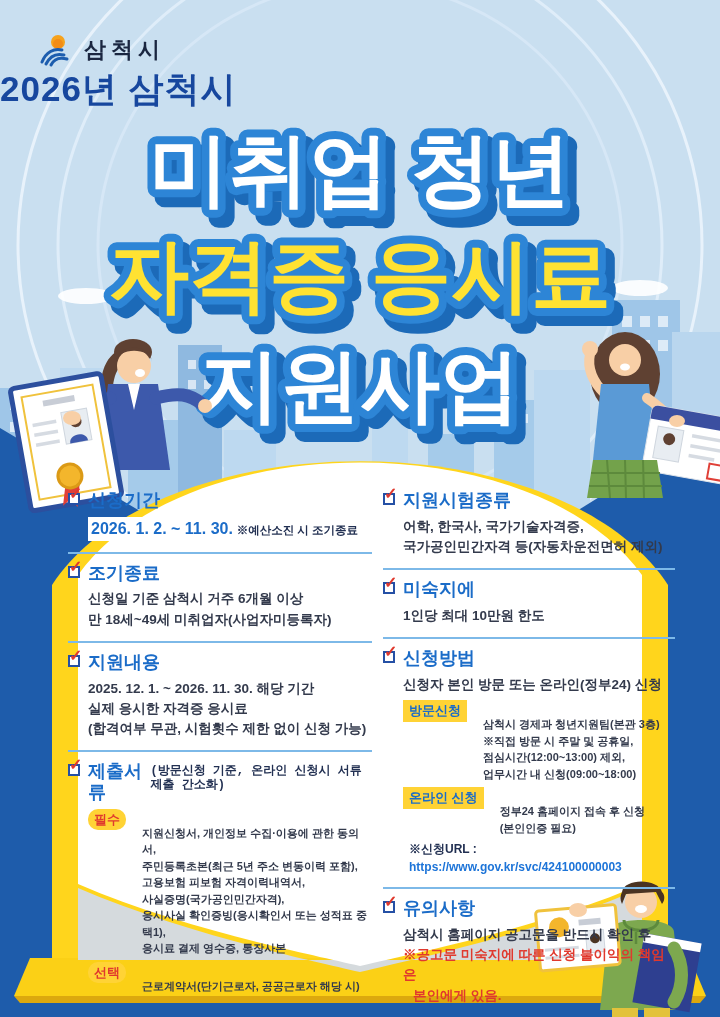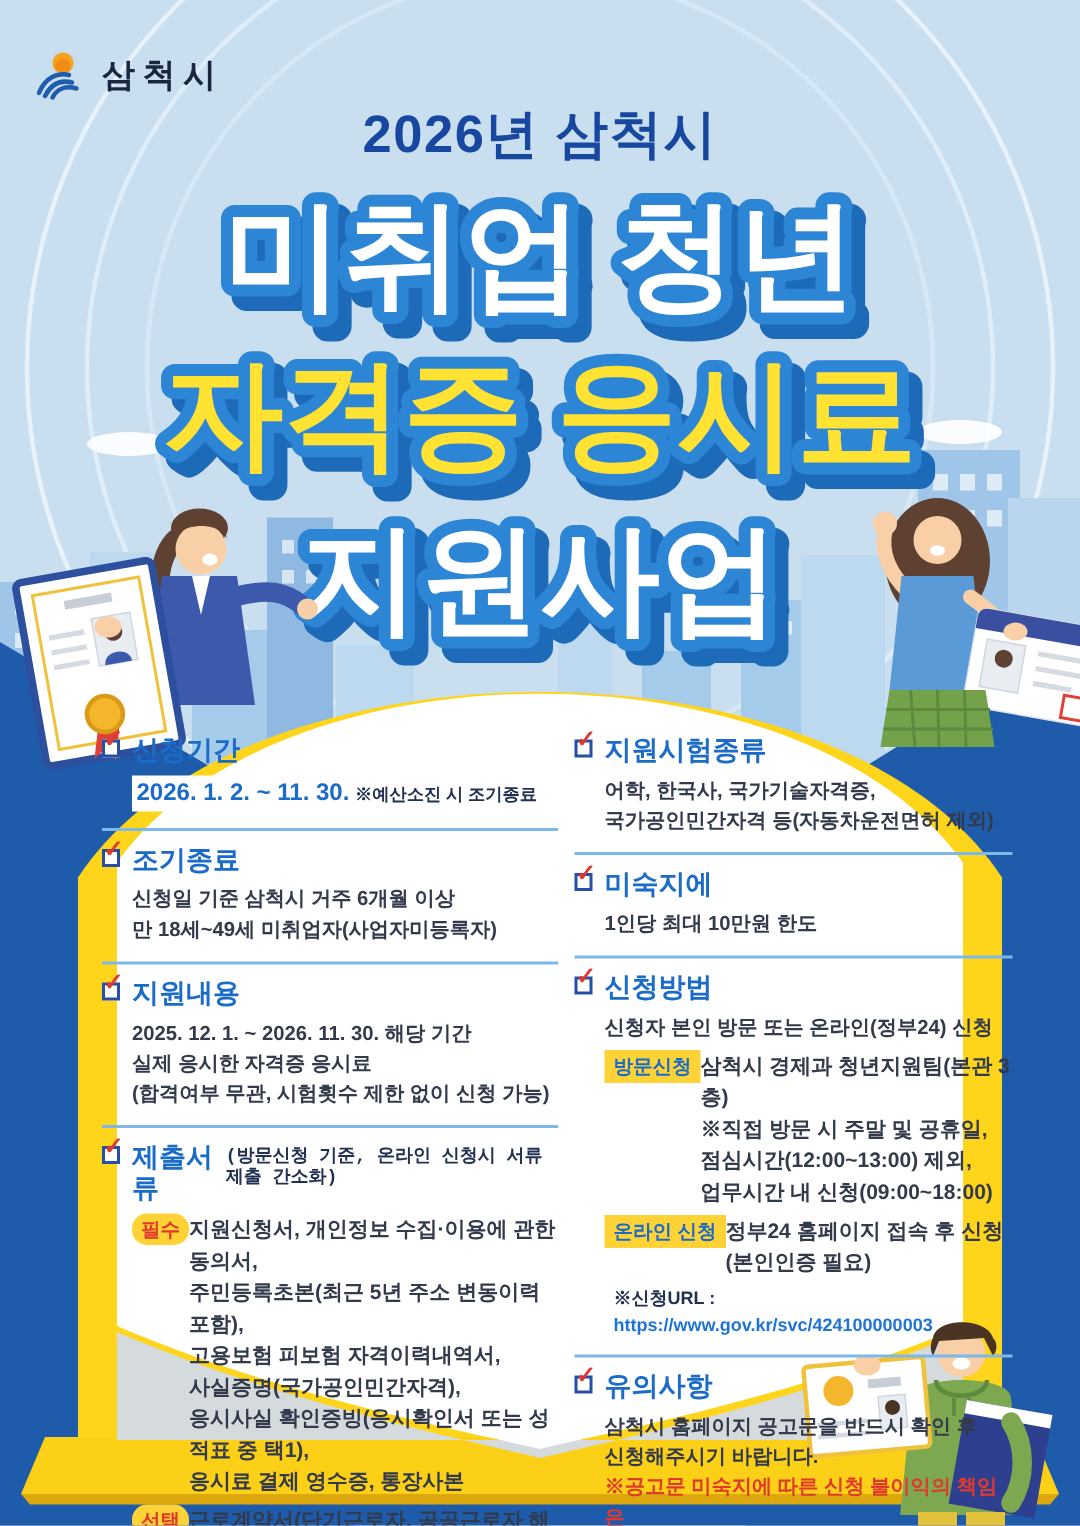--- a/index.html
+++ b/index.html
@@ -2,25 +2,25 @@
 <html><head>
 <meta charset="utf-8">
 <style>
   * { margin:0; padding:0; box-sizing:border-box; }
   body { background:#666; font-family:"Liberation Sans", sans-serif; }
   .poster { position:relative; width:720px; height:1017px; overflow:hidden;
             background:#c9dff0; font-family:"Liberation Sans", sans-serif; }
   .deco { position:absolute; left:0; top:0; z-index:0; }
 
   
-  .logo { position:absolute; left:20px; top:30px; display:flex; align-items:center; gap:8px; z-index:4; }
+  .logo { position:absolute; left:36px; top:30px; display:flex; align-items:center; gap:8px; z-index:4; }
   .logo-text { font-size:22px; font-weight:800; color:#1a2640; letter-spacing:5px; }
 
   
-  .year-title { position:absolute; top:66px; left:0; width:100%; text-align:center;
+  .year-title { position:absolute; top:66px; left:0; width:100%; text-align:left;
                 font-size:35px; font-weight:900; color:#17479e; letter-spacing:1px; z-index:4; }
 
   
   .big-title-text { font-family:"Liberation Sans", sans-serif; font-weight:900; font-size:80px; }
 
   
   .col { position:absolute; z-index:3; }
   .col-left  { left:68px;  top:481px; width:304px; }
   .col-right { left:383px; top:481px; width:292px; }
 
@@ -29,26 +29,26 @@
   .sec-h { display:flex; align-items:flex-start; gap:8px; color:#1b6cc8;
            font-size:18px; font-weight:800; line-height:1.15; }
   .cb { position:relative; flex:0 0 12px; width:12px; height:12px; margin-top:3px;
         border:2.5px solid #2550a5; background:#fff; }
   .cb-mark { position:absolute; left:-1px; top:-10px; color:#e0392e; font-size:16px; font-weight:900; }
   .sec-note { font-size:12px; font-weight:700; color:#223052; margin-left:0; margin-top:4px;font-family:Liberation Mono, monospace; }
   .sec-b { margin:6px 0 0 20px; font-size:13.5px; font-weight:600; color:#333a4c; line-height:1.5; }
   .hl { background:#ffffff; padding:0 3px; display:inline-block; }
   .date-strong { color:#1b6cc8; font-weight:800; font-size:16px; }
   .small-note { font-size:11.5px; font-weight:700; color:#223052; }
-  .chip-row { display:flex; gap:0; margin-top:5px; }
+  .chip-row { display:flex; gap:16px; margin-top:5px; }
   .chip { flex:0 0 auto; background:#ffd335; padding:1px 6px; font-size:13px; font-weight:800;
           height:fit-content; white-space:nowrap; }
   .chip.red  { color:#e0392e;border-radius:10px; }
   .chip.blue { color:#1b6cc8; }
-  .chip-lines { font-size:14px; font-weight:600; color:#333a4c; line-height:1.5; }
+  .chip-lines { font-size:11px; font-weight:600; color:#333a4c; line-height:1.5;margin-top:16px; }
   .url-line { margin:4px 0 0 6px; font-size:12px; font-weight:700; }
   .url-prefix { color:#223052; }
   .url { color:#1d74d8; }
   .warn { color:#e0392e; font-weight:700; }
 </style>
 </head>
 <body>
 
 <div class="poster">
 
@@ -346,20 +346,19 @@
 
     <div class="sec">
       <div class="sec-h">
         <span class="cb">
             <span class="cb-mark">✓</span>
           </span>
         <span>유의사항</span>
       </div>
       <div class="sec-b">
         <div>삼척시 홈페이지 공고문을 반드시 확인 후</div>
-        <div>신청해주시기 바랍니다.</div>
         <div class="warn">※공고문 미숙지에 따른 신청 불이익의 책임은</div>
         <div class="warn" style="padding-left:10px;">본인에게 있음.</div>
       </div>
     </div>
   </div>
 
 </div>
 
 </body></html>

